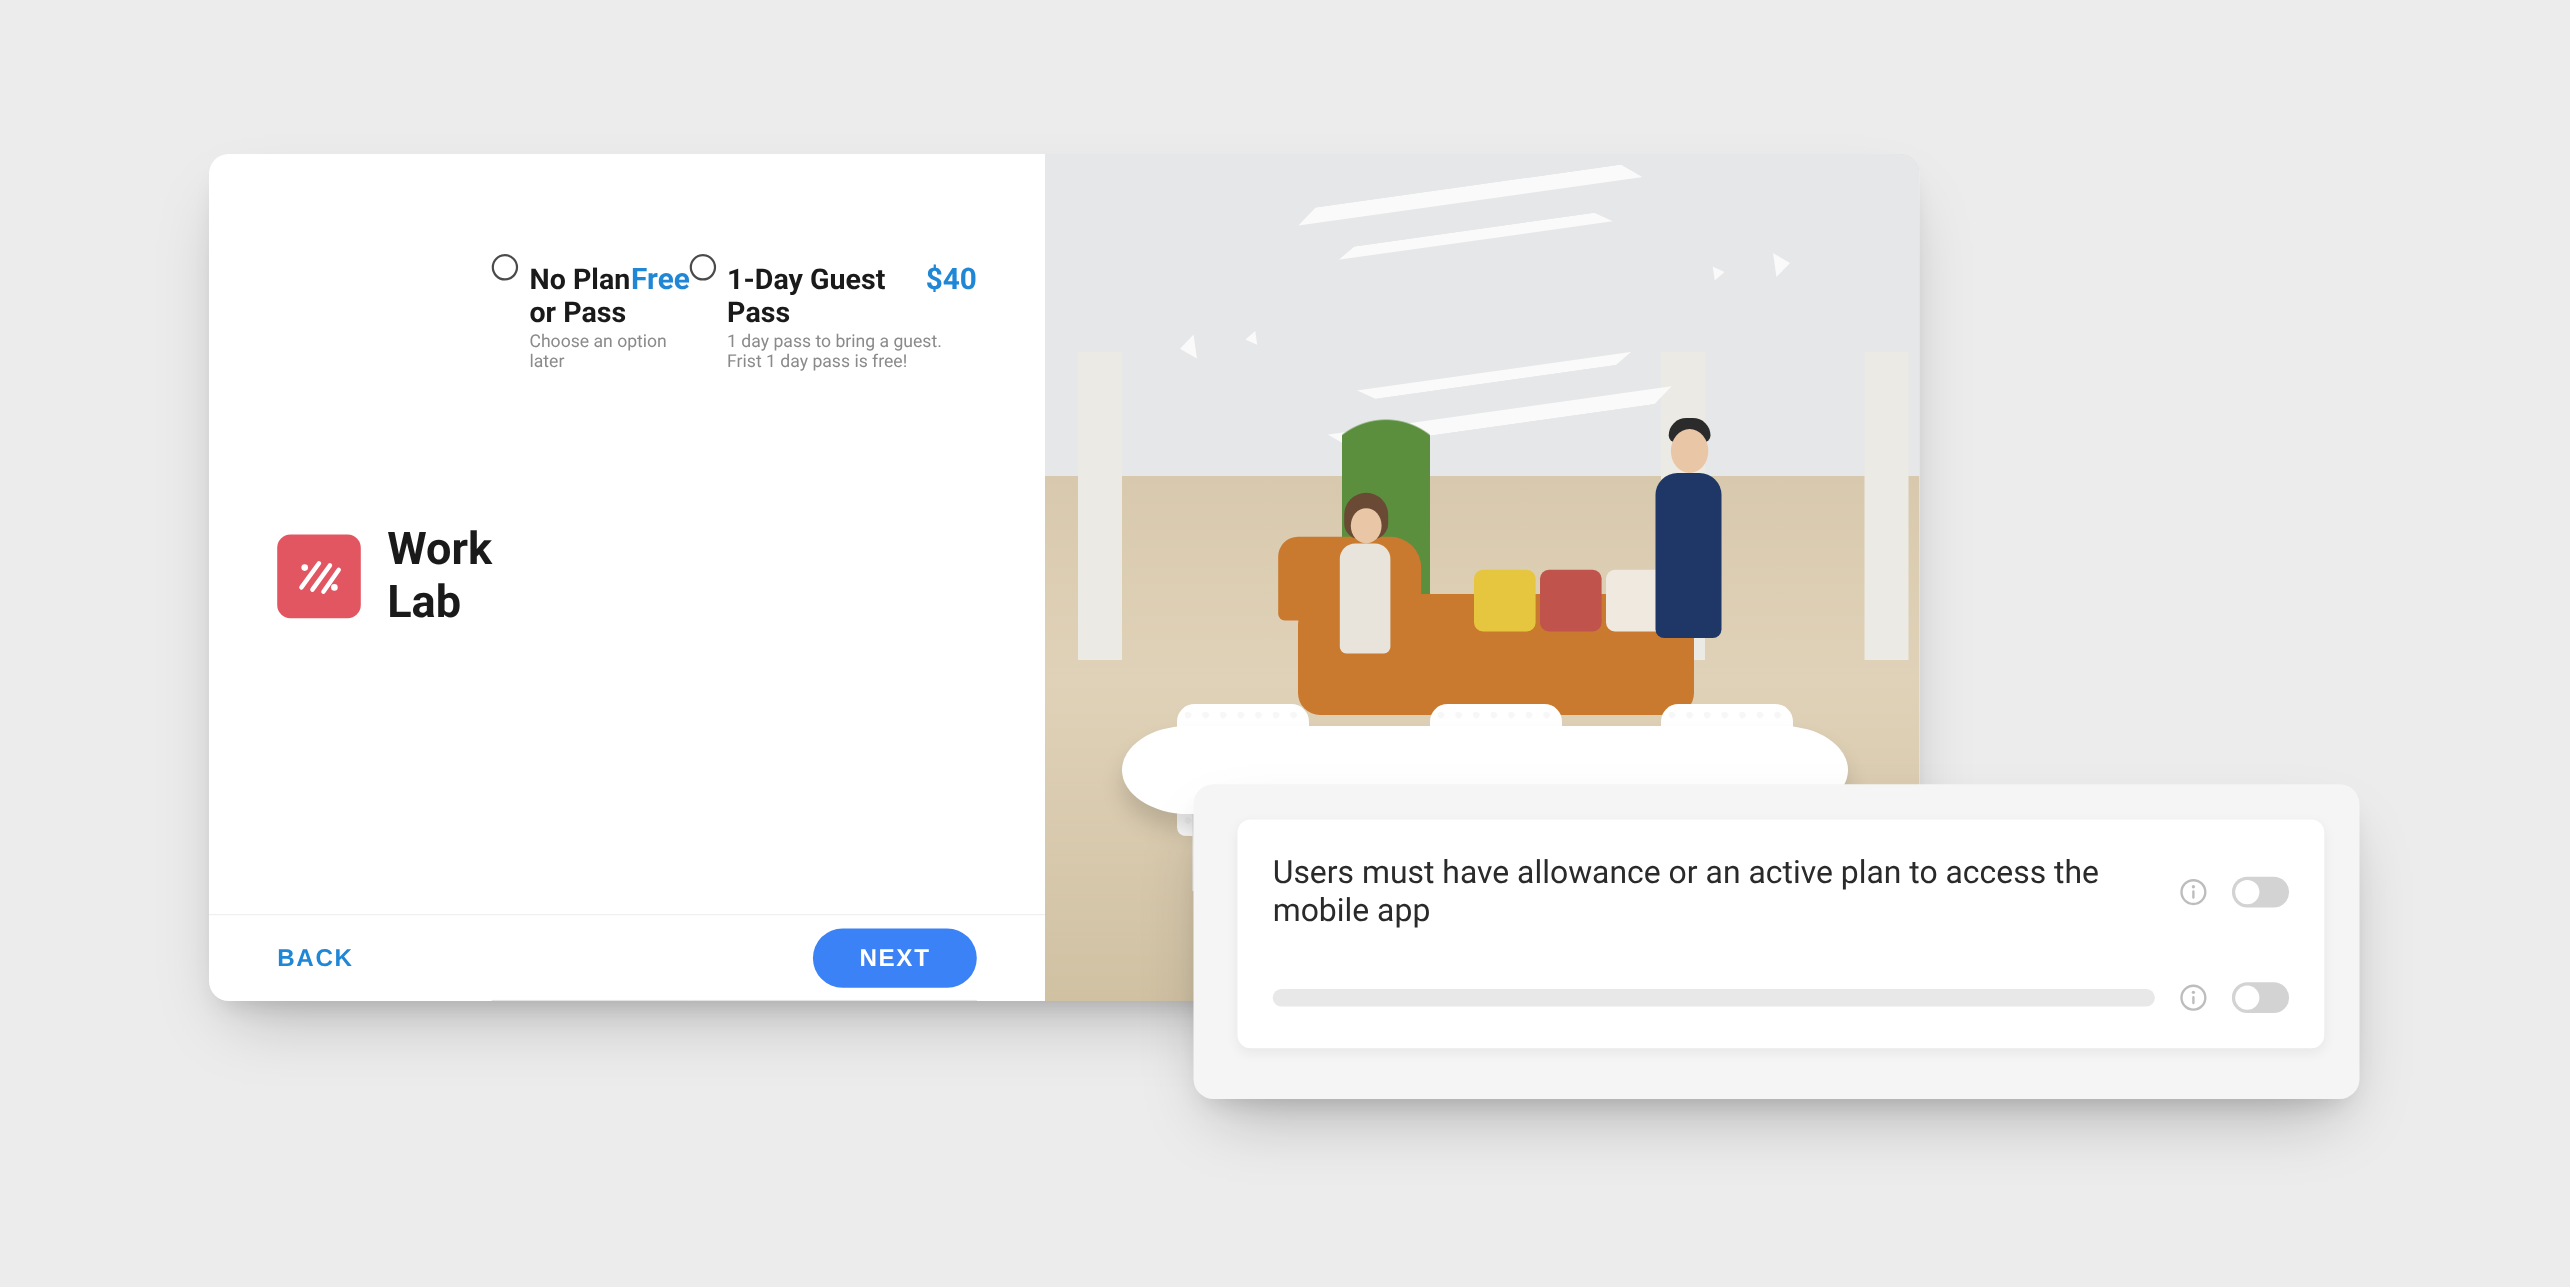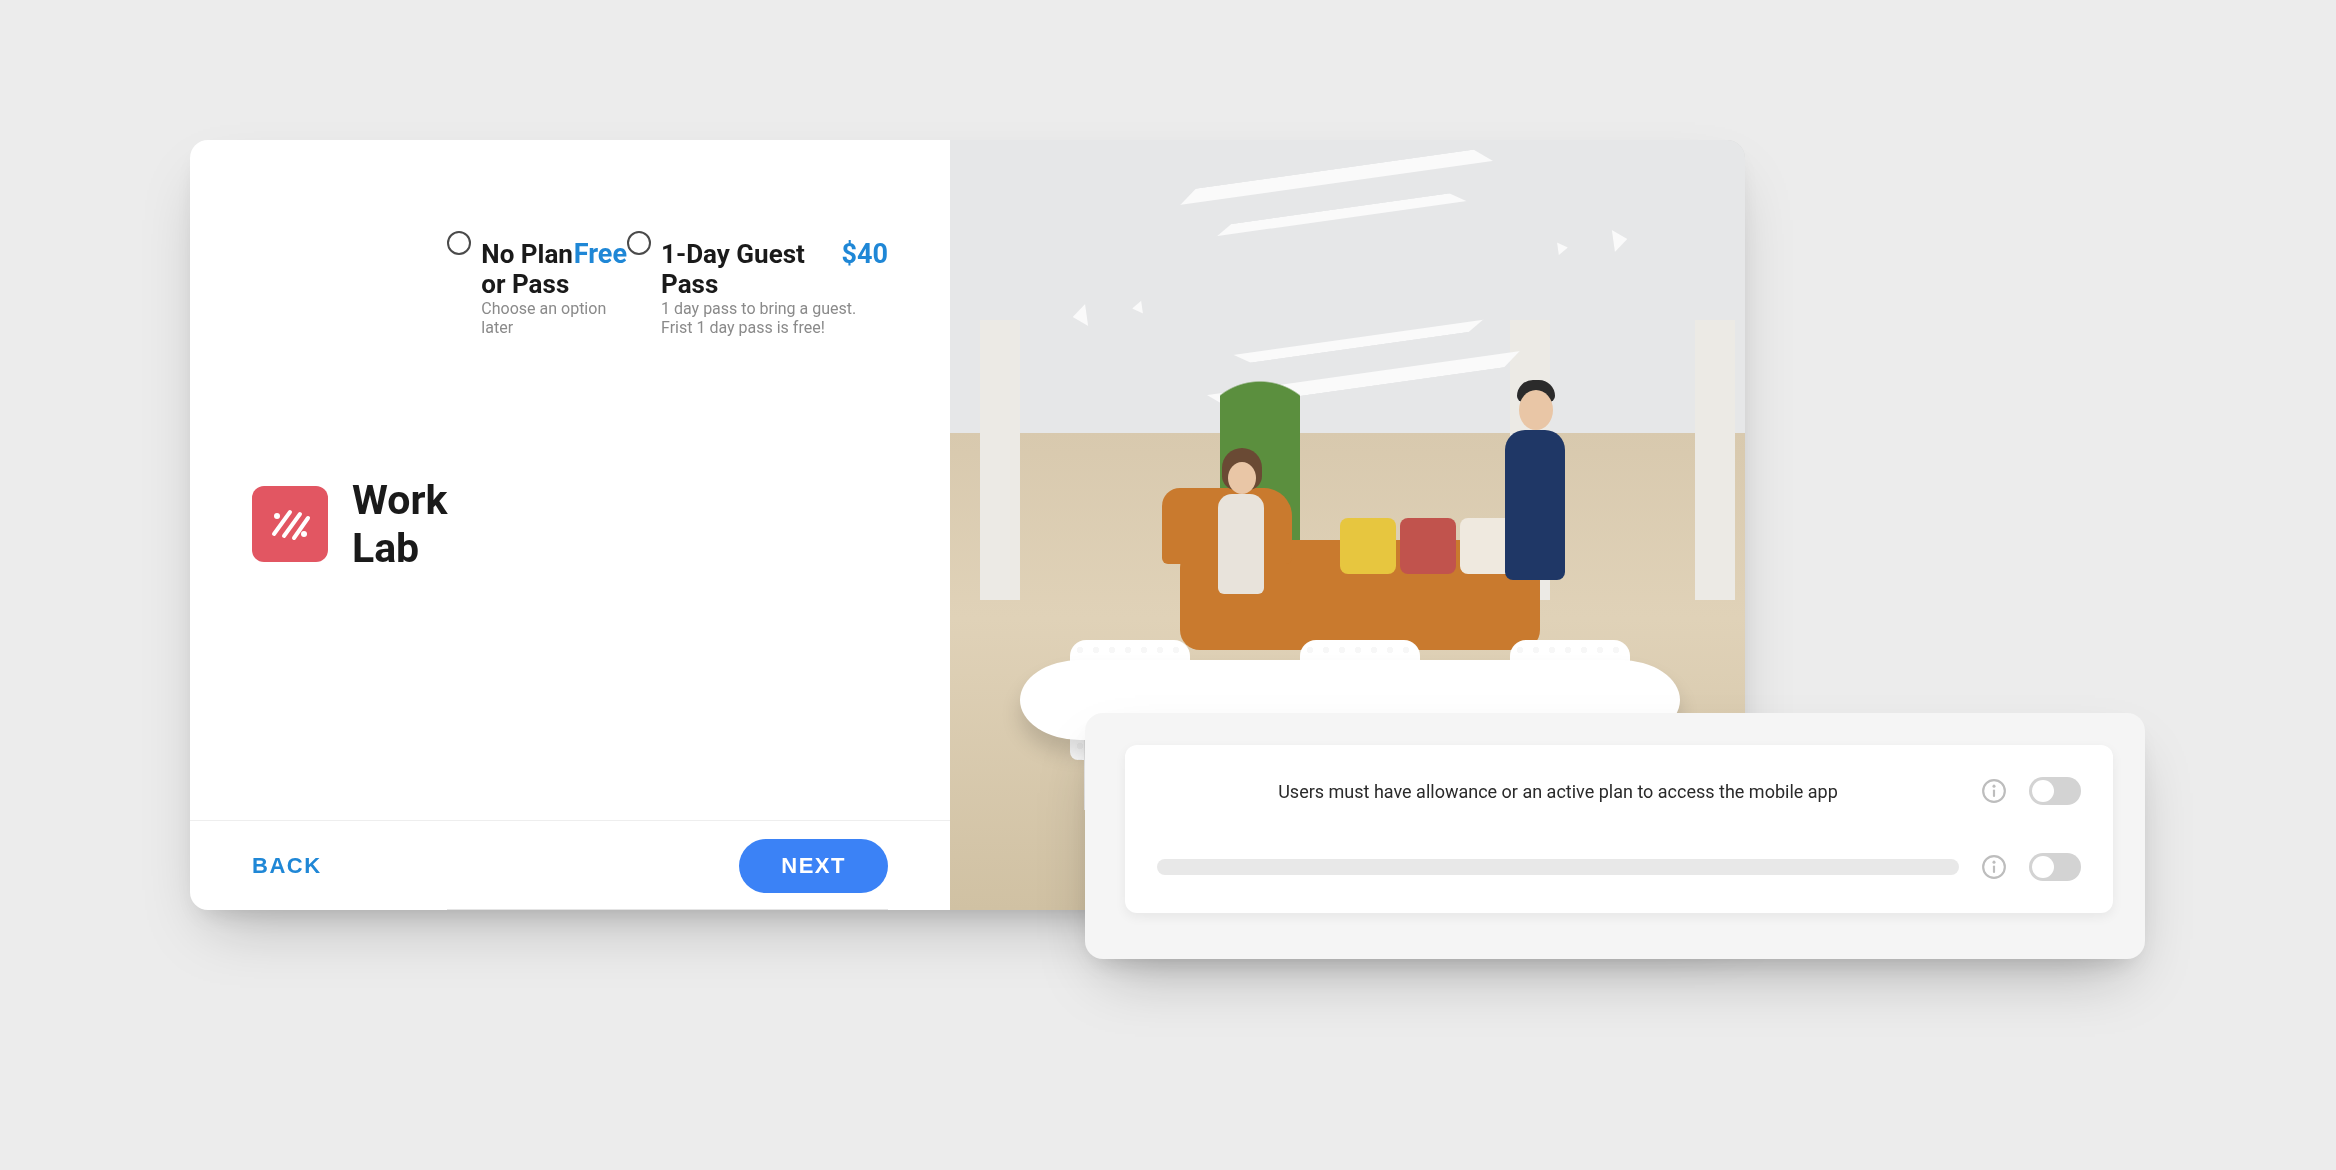--- a/index.html
+++ b/index.html
@@ -102,21 +102,21 @@
     margin-top: 10px;
   }
   .option-desc {
     font-size: 16px;
     color: #8a8a8a;
   }
 
   .plan-footer {
     position: absolute;
     left: 0; right: 0; bottom: 0;
-    height: 90px;
+    height: 79px;
     border-top: 1px solid #eeeeee;
     display: flex;
     align-items: center;
     justify-content: space-between;
     padding: 0 62px;
   }
   .btn-back {
     background: none;
     border: none;
     color: #1f87d6;
@@ -256,23 +256,22 @@
   }
   .perm-row {
     display: flex;
     align-items: center;
     gap: 22px;
     padding: 24px 0;
   }
   .perm-row + .perm-row { border-top: 0px solid #eee; }
   .perm-label {
     flex: 1;
-    font-size: 18px;
+    font-size: 29px;
     color: #2a2a2a;
-    text-align: center;
   }
   .perm-placeholder {
     flex: 1;
     height: 16px;
     background: #e8e8e8;
     border-radius: 999px;
   }
   .info-icon {
     width: 26px; height: 26px; flex-shrink:0;
     color: #bdbdbd;

